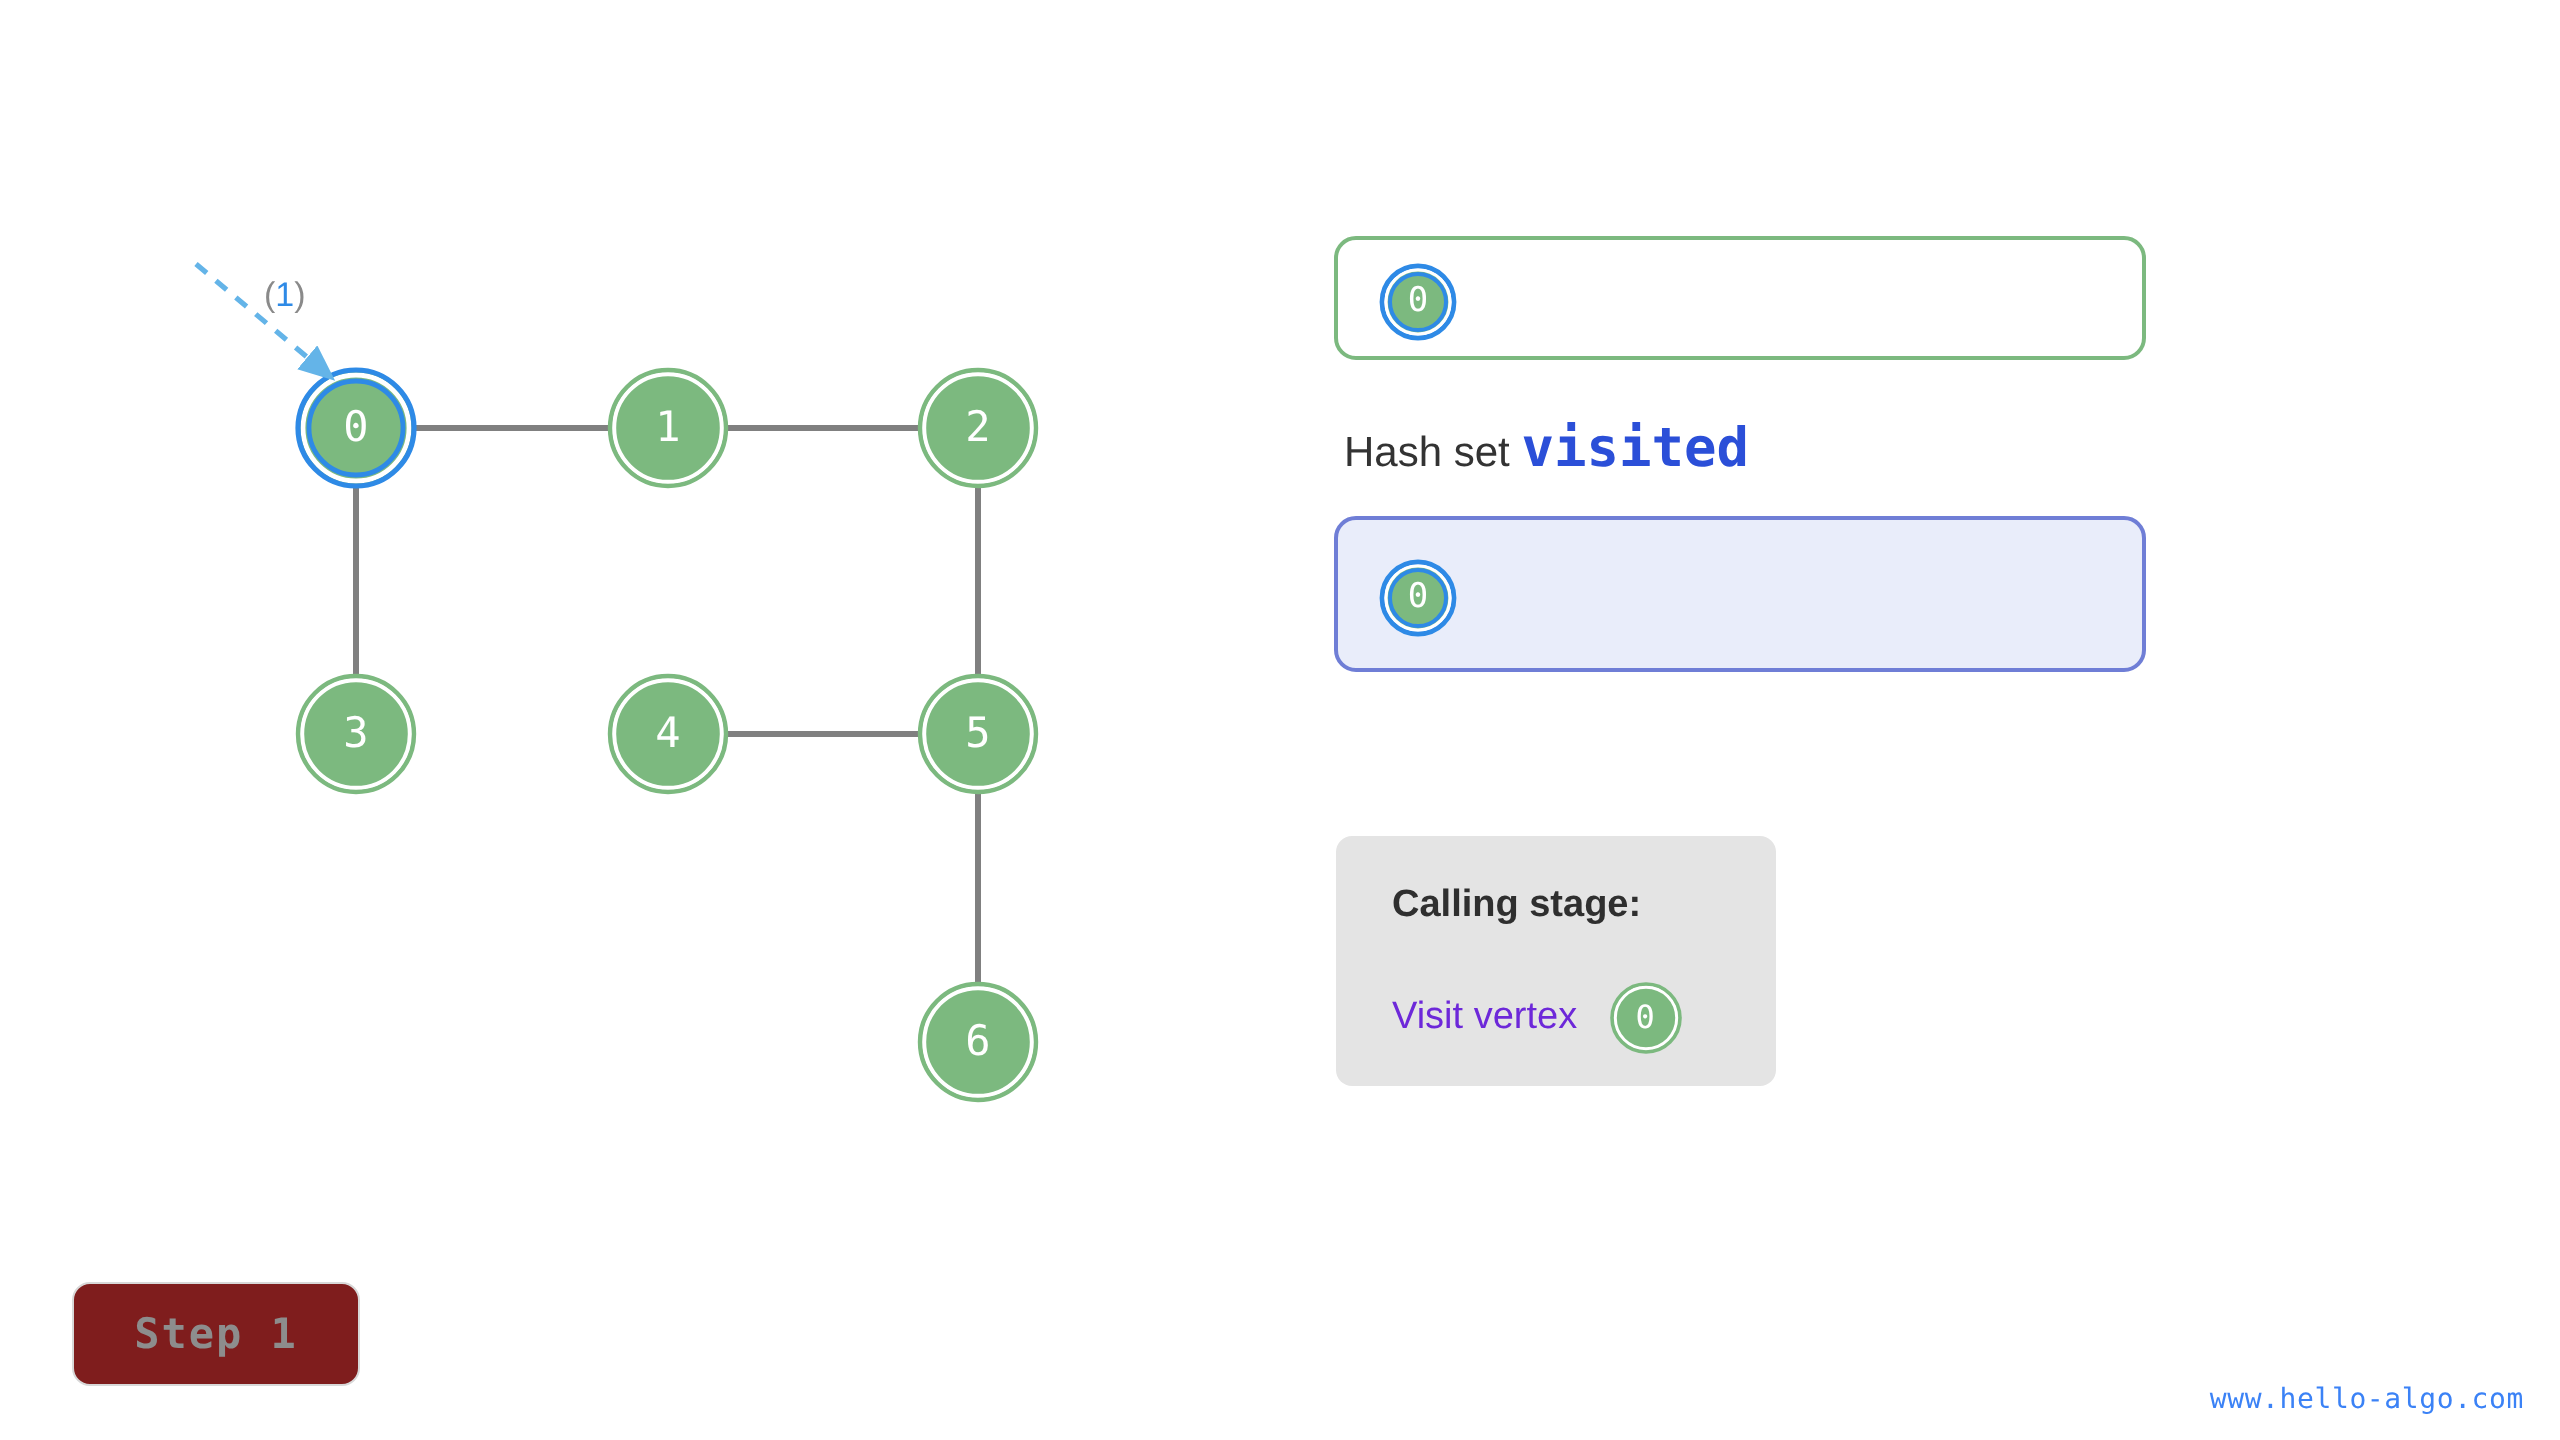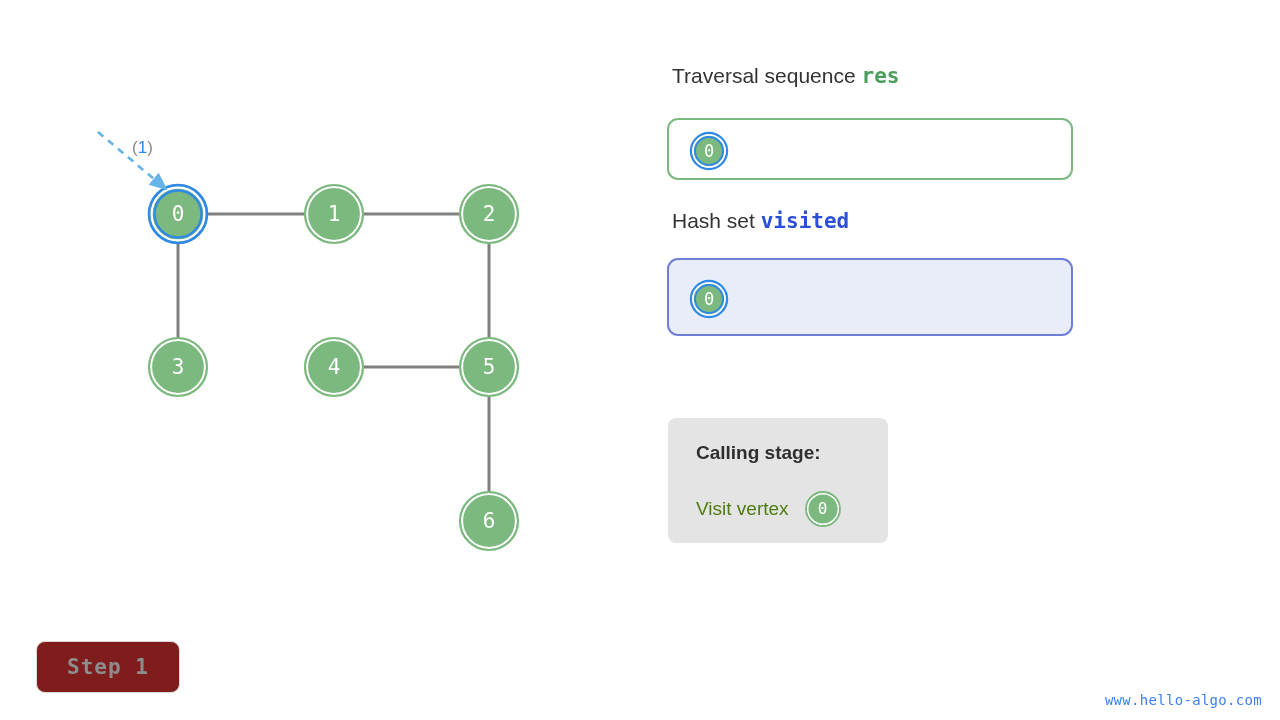--- a/index.html
+++ b/index.html
@@ -82,21 +82,21 @@
   .panel-heading .code-green {
     font-family: "DejaVu Sans Mono", "Liberation Mono", monospace;
     font-weight: bold;
     color: #4a9e5c;
     font-size: 21px;
   }
   .panel-heading .code-blue {
     font-family: "DejaVu Sans Mono", "Liberation Mono", monospace;
     font-weight: bold;
     color: #2b4fd8;
-    font-size: 21px;
+    font-size: 27px;
   }
 
   .container-box {
     position: absolute;
     box-sizing: border-box;
     border-radius: 11px;
   }
   #res-box {
     left: 0; top: 118px;
     width: 406px; height: 62px;
@@ -148,21 +148,21 @@
   }
   #calling-stage-row {
     position: absolute;
     left: 28px; top: 68px;
     display: flex;
     align-items: center;
     height: 46px;
   }
   #calling-stage-text {
     font-size: 19px;
-    color: #4d7c0f;
+    color: #6d28d9;
     white-space: nowrap;
     margin-right: 12px;
   }
   #calling-stage-chip {
     position: relative;
     width: 44px; height: 44px;
   }
   #calling-stage-chip .chip-label {
     position: absolute;
     left: 50%; top: 50%;
@@ -256,24 +256,20 @@
 
   <div class="arrow-caption" style="left:132px; top:138px;">
     <span>(</span><b>1</b><span>)</span>
   </div>
 </div>
 
 <div id="step-badge">Step 1</div>
 
 <div id="right-panel">
 
-  <div class="panel-heading" style="left:5px; top:64px;">
-    <span>Traversal sequence</span>
-    <span class="code-green">res</span>
-  </div>
 
   <div class="container-box" id="res-box">
     <div class="chip" id="res-chip">
       <svg width="44" height="44">
         <circle cx="22" cy="22" r="16" fill="#7cb97f"></circle>
         <circle cx="22" cy="22" r="18" fill="none" stroke="#2e8ae6" stroke-width="2.4"></circle>
         <circle cx="22" cy="22" r="14" fill="none" stroke="#2e8ae6" stroke-width="2"></circle>
         <circle cx="22" cy="22" r="16" fill="none" stroke="#ffffff" stroke-width="1.6"></circle>
       </svg>
       <span class="chip-label">0</span>

